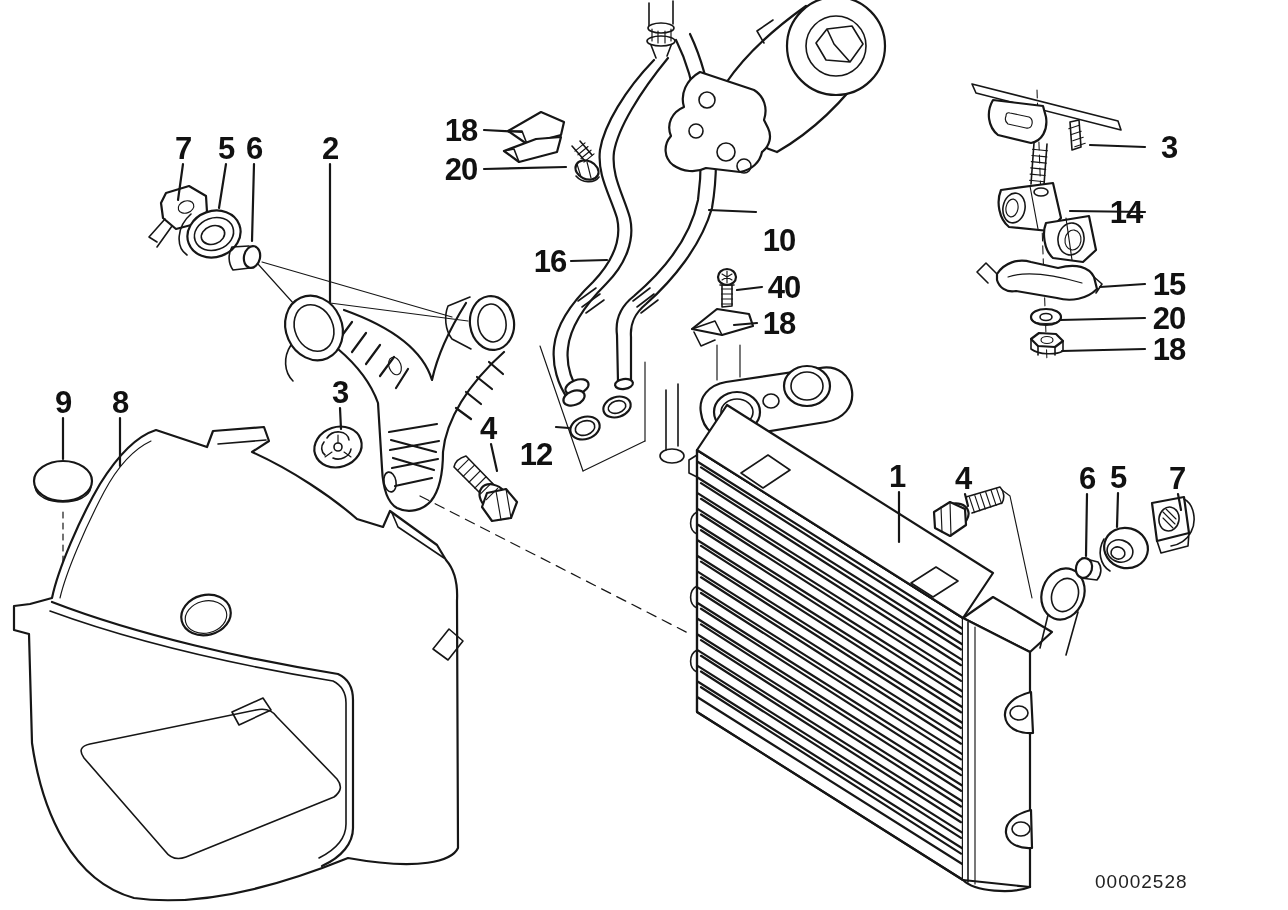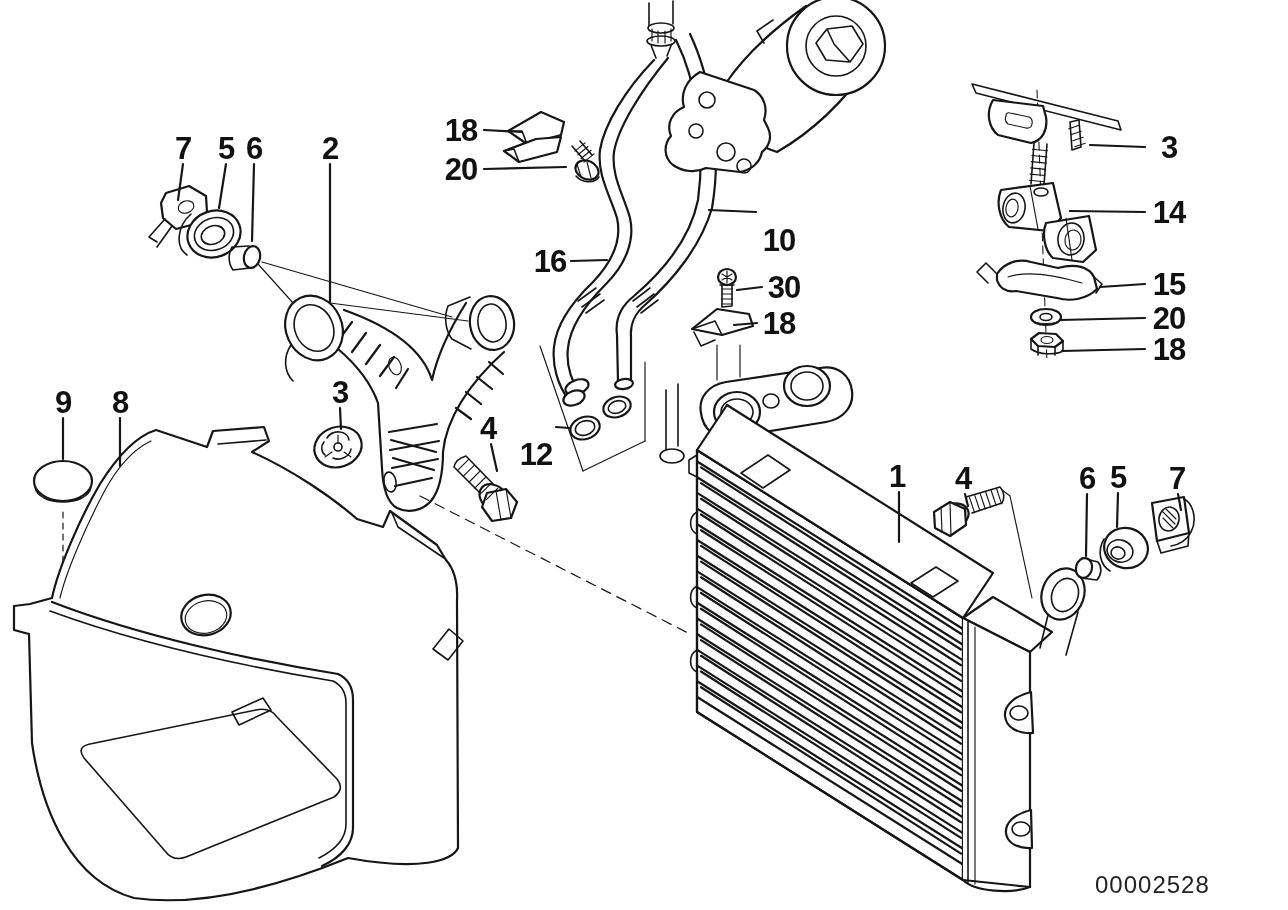--- a/index.html
+++ b/index.html
@@ -9,21 +9,21 @@
   #art path,#art line,#art ellipse,#art circle,#art polyline,#art rect{
     fill:none;stroke:#161616;stroke-width:2.2;stroke-linecap:round;stroke-linejoin:round;}
   #art .w{fill:#ffffff;}
   #art .thin{stroke-width:1.15;}
   #art .med{stroke-width:1.6;}
   #art .dash{stroke-width:1.2;stroke-dasharray:10 7;}
   #art .dash2{stroke-width:1.2;stroke-dasharray:6 5;}
   #art .cdash{stroke-width:1.05;stroke-dasharray:8 5;}
   .callout{position:absolute;transform:translate(-50%,-50%);font-weight:700;font-size:31px;
            color:#111;letter-spacing:-1px;cursor:pointer;user-select:none;line-height:1;}
-  .plate-id{position:absolute;font-size:24px;color:#222;letter-spacing:1px;}
+  .plate-id{position:absolute;font-size:19px;color:#222;letter-spacing:1px;}
 </style>
 </head>
 <body>
 
 <div class="stage">
 <svg id="art" width="1288" height="910" viewBox="0 0 1288 910">
 
   <g>
     <line class="dash" x1="420" y1="496" x2="688" y2="633"></line>
     <line class="dash2" x1="63" y1="512" x2="63" y2="570"></line>
@@ -353,24 +353,24 @@
 
 <div id="callouts">
       <div class="callout" style="left: 183px; top: 148px;">7</div>
       <div class="callout" style="left: 226px; top: 148px;">5</div>
       <div class="callout" style="left: 254px; top: 148px;">6</div>
       <div class="callout" style="left: 330px; top: 148px;">2</div>
       <div class="callout" style="left: 461px; top: 130px;">18</div>
       <div class="callout" style="left: 461px; top: 169px;">20</div>
       <div class="callout" style="left: 779px; top: 212px; margin-top: 28px;">10</div>
       <div class="callout" style="left: 550px; top: 261px;">16</div>
-      <div class="callout" style="left: 784px; top: 287px;">30</div>
+      <div class="callout" style="left: 784px; top: 287px;">40</div>
       <div class="callout" style="left: 779px; top: 323px;">18</div>
       <div class="callout" style="left: 1169px; top: 147px;">3</div>
-      <div class="callout" style="left: 1169px; top: 212px;">14</div>
+      <div class="callout" style="left: 1126px; top: 212px;">14</div>
       <div class="callout" style="left: 1169px; top: 284px;">15</div>
       <div class="callout" style="left: 1169px; top: 318px;">20</div>
       <div class="callout" style="left: 1169px; top: 349px;">18</div>
       <div class="callout" style="left: 63px; top: 402px;">9</div>
       <div class="callout" style="left: 120px; top: 402px;">8</div>
       <div class="callout" style="left: 340px; top: 392px;">3</div>
       <div class="callout" style="left: 488px; top: 428px;">4</div>
       <div class="callout" style="left: 536px; top: 427px; margin-top: 27px;">12</div>
       <div class="callout" style="left: 897px; top: 476px;">1</div>
       <div class="callout" style="left: 963px; top: 478px;">4</div>

